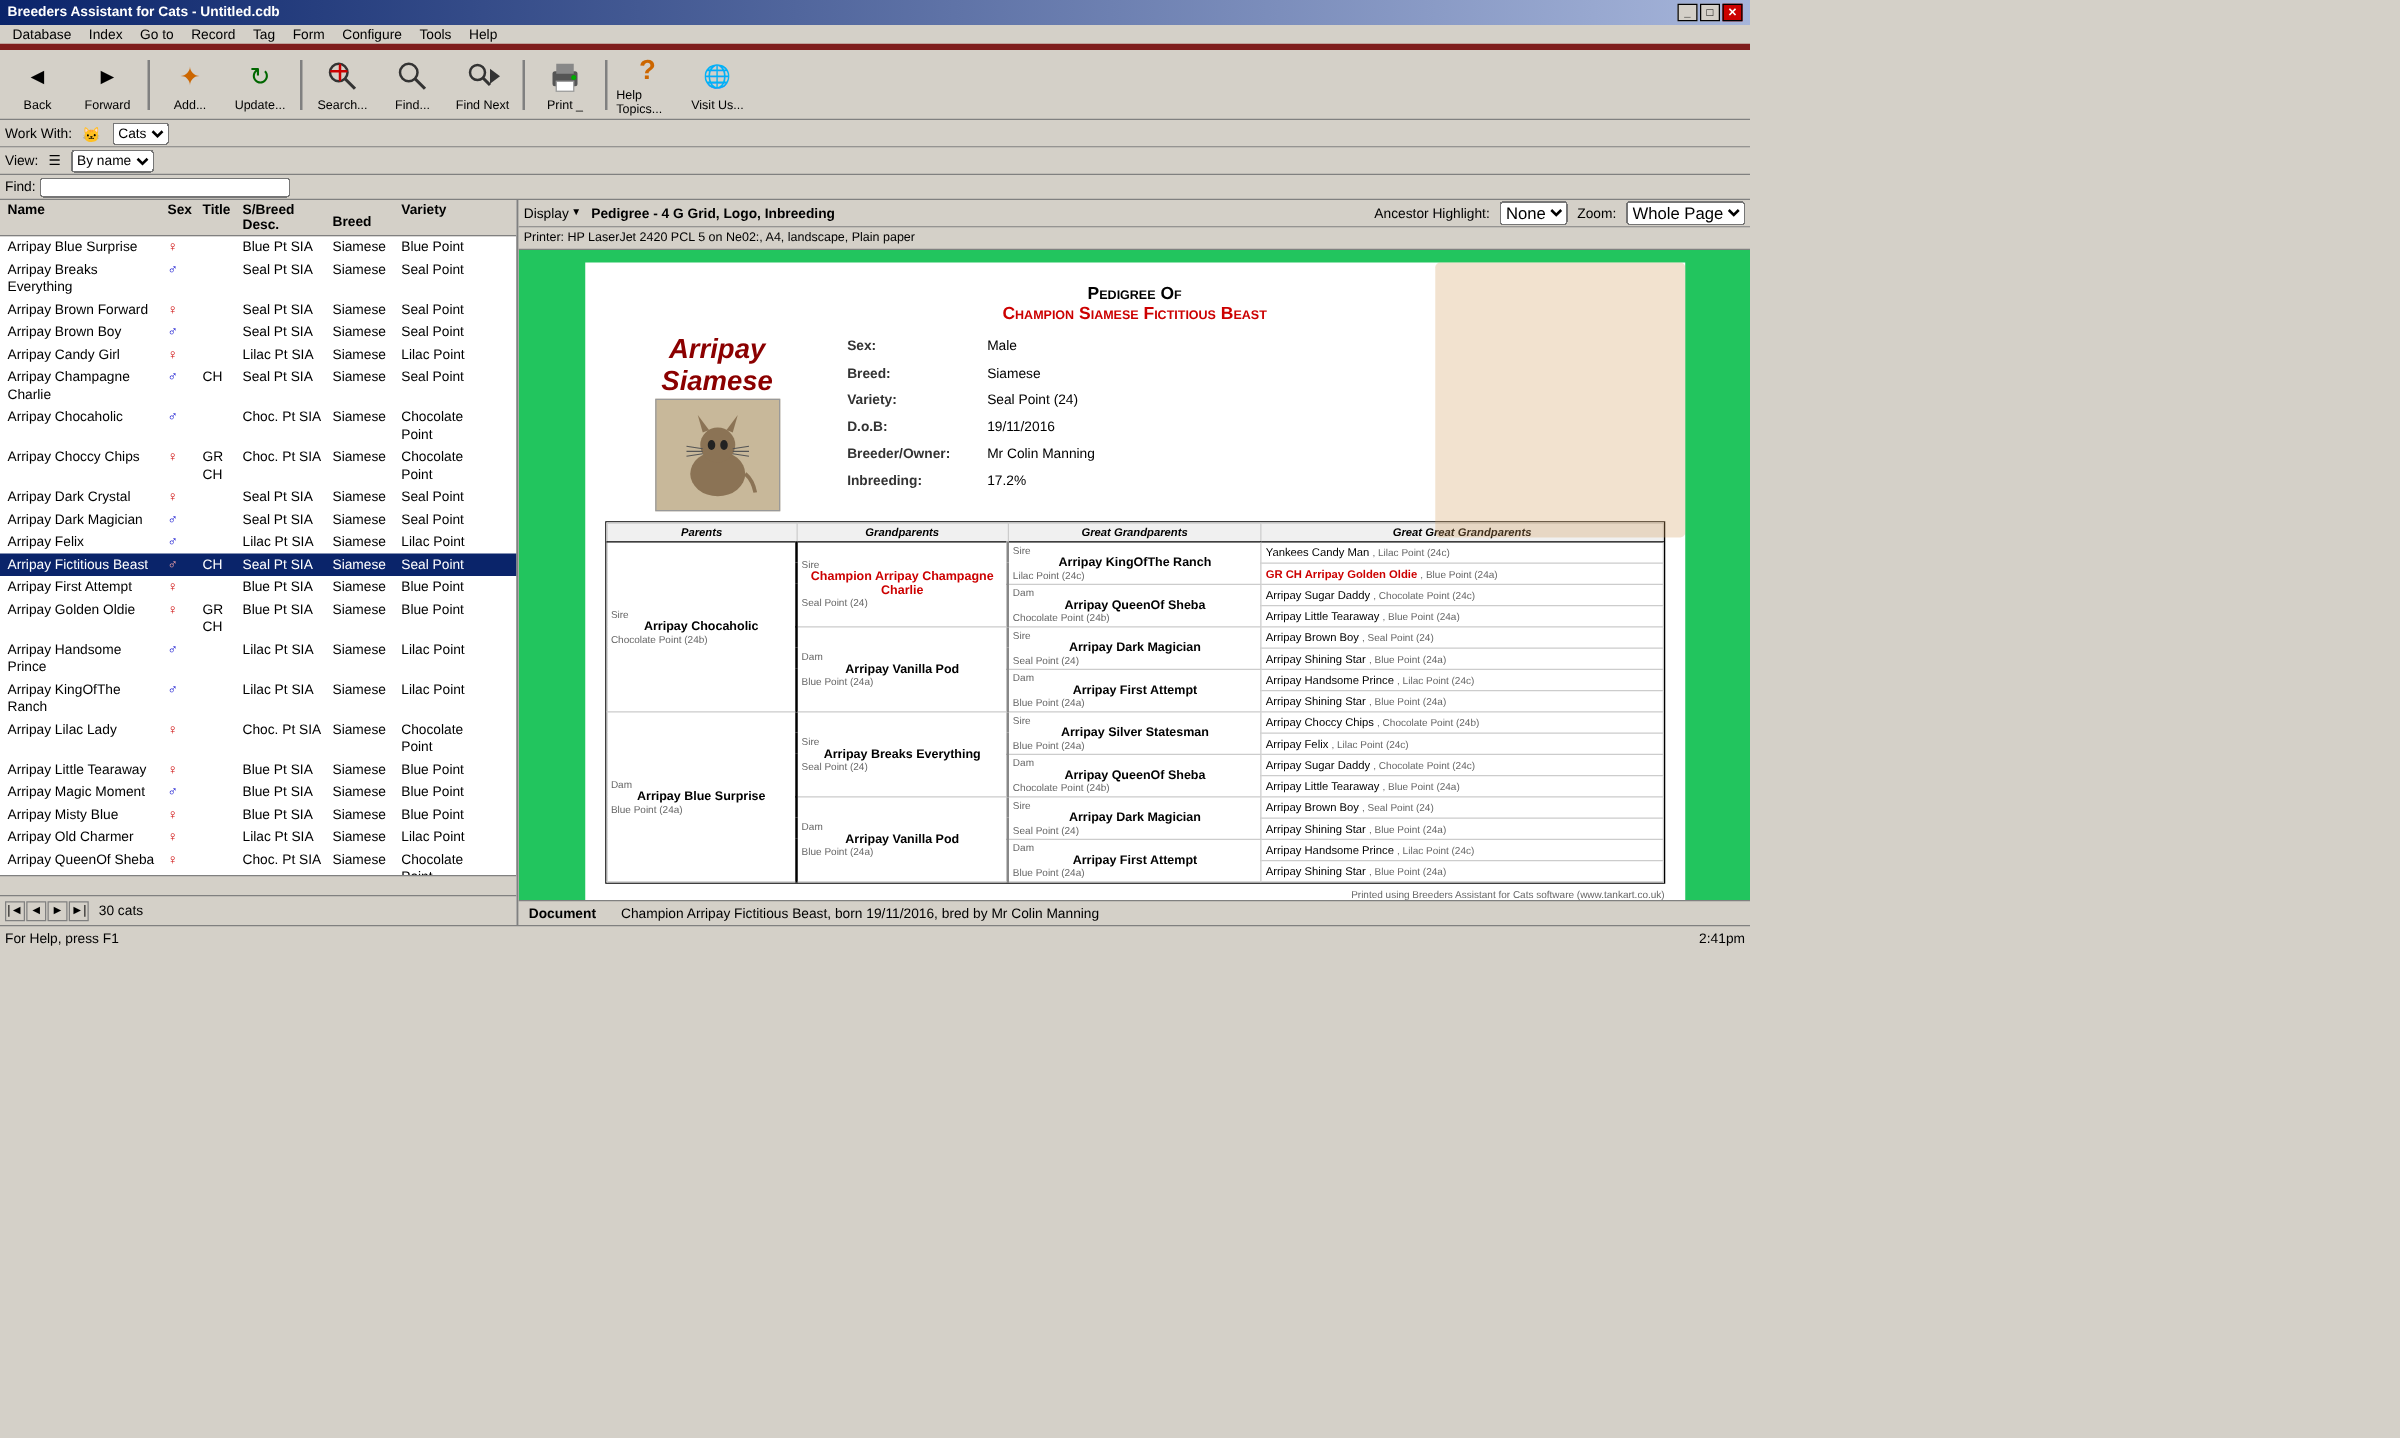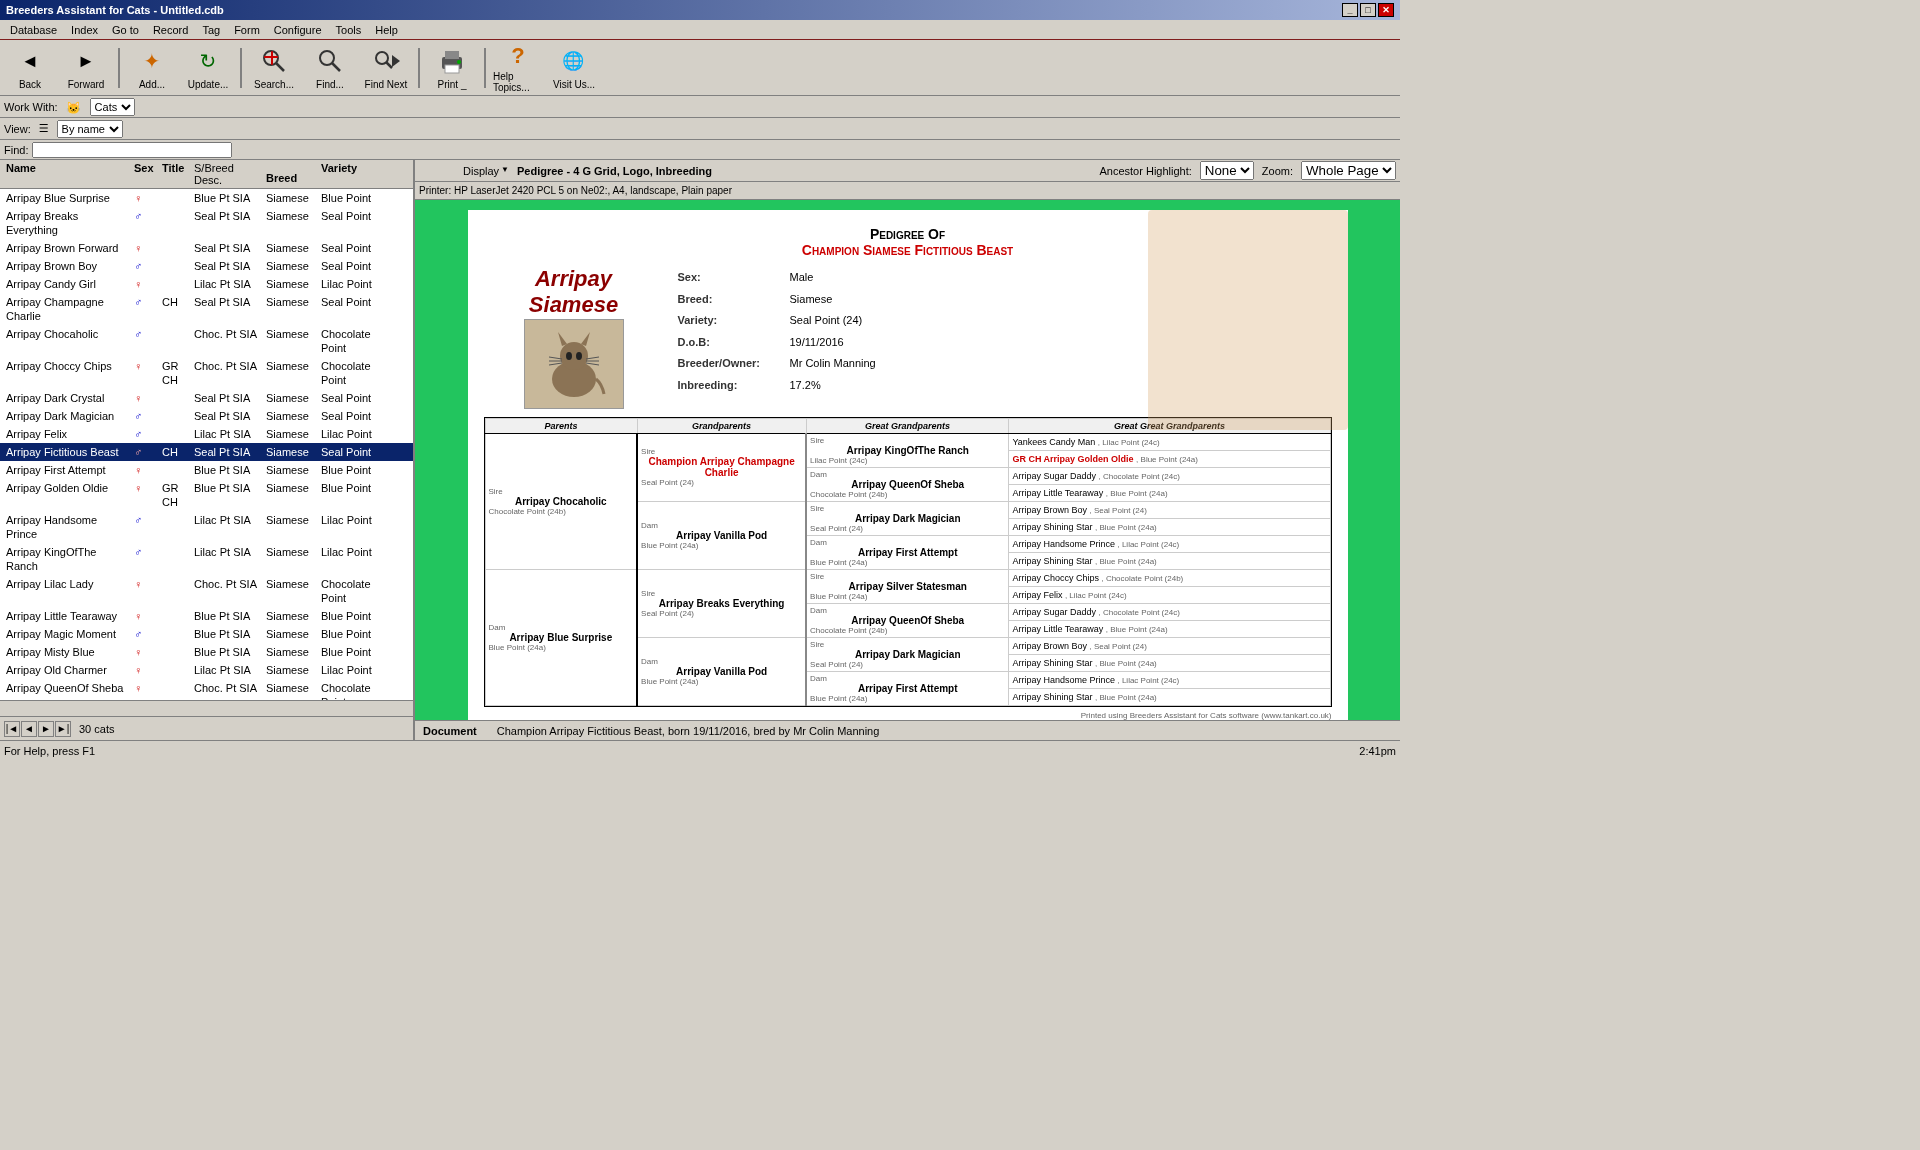--- a/index.html
+++ b/index.html
@@ -7,21 +7,21 @@
 
     
     .title-bar { background: linear-gradient(to right, #0a246a, #a6b5da); color: white; padding: 3px 6px; display: flex; justify-content: space-between; align-items: center; height: 20px; font-size: 11px; font-weight: bold; }
     .title-bar-buttons { display: flex; gap: 2px; }
     .title-btn { width: 16px; height: 14px; border: 1px solid #000; font-size: 9px; cursor: pointer; display: flex; align-items: center; justify-content: center; font-weight: bold; }
     .title-btn.minimize { background: #d4d0c8; }
     .title-btn.maximize { background: #d4d0c8; }
     .title-btn.close { background: #cc0000; color: white; }
 
     
-    .menu-bar { background: #d4d0c8; border-bottom: 1px solid #7f1d1d; display: flex; padding: 2px 4px; gap: 2px; height: 20px; align-items: center; }
+    .menu-bar { background: #d4d0c8; border-bottom: 5px solid #7f1d1d; display: flex; padding: 2px 4px; gap: 2px; height: 20px; align-items: center; }
     .menu-item { padding: 1px 6px; cursor: pointer; font-size: 11px; }
 
     
     .toolbar { background: #d4d0c8; border-bottom: 1px solid #808080; display: flex; padding: 2px 4px; gap: 4px; height: 56px; align-items: center; }
     .toolbar-btn { display: flex; flex-direction: column; align-items: center; justify-content: center; width: 52px; height: 48px; background: #d4d0c8; border: 1px solid transparent; cursor: pointer; font-size: 10px; gap: 2px; }
     .toolbar-icon { width: 32px; height: 32px; display: flex; align-items: center; justify-content: center; font-size: 20px; }
     .toolbar-separator { width: 2px; height: 40px; background: #808080; margin: 0 2px; }
 
     
     .workwith-bar { background: #d4d0c8; border-bottom: 1px solid #808080; padding: 2px 4px; height: 22px; display: flex; align-items: center; gap: 8px; font-size: 11px; }
@@ -90,21 +90,21 @@
     
     .status-bar { background: #d4d0c8; border-top: 1px solid #808080; height: 20px; display: flex; align-items: center; padding: 0 4px; font-size: 11px; gap: 8px; }
 
     .nav-arrows { display: flex; gap: 1px; }
     .nav-arrow { width: 16px; height: 16px; background: #d4d0c8; border: 1px solid #808080; cursor: pointer; display: flex; align-items: center; justify-content: center; font-size: 10px; }
 
     .panel-bottom { background: #d4d0c8; border-top: 1px solid #808080; height: 24px; display: flex; align-items: center; padding: 0 4px; font-size: 11px; }
 
     .scrollbar-h { height: 16px; background: #d4d0c8; border-top: 1px solid #808080; }
 
-    .display-dropdown { display: flex; gap: 2px; margin-left: 44px; }
+    .display-dropdown { display: flex; gap: 2px; }
     .dropdown-arrow { font-size: 8px; }
 
     .ped-page-footer { font-size: 8px; color: #666; text-align: right; margin-top: 4px; }
     .doc-status { background: #d4d0c8; border-top: 1px solid #808080; height: 20px; display: flex; align-items: center; padding: 0 8px; font-size: 11px; }
   </style>
 </head>
 <body>
 
 <div class="title-bar">
   <span>Breeders Assistant for Cats - Untitled.cdb</span>
@@ -223,21 +223,21 @@
   <input type="text" style="width: 200px; height: 16px; font-size: 11px;">
 </div>
 
 <div class="main-layout" style="display:flex; height:580px;">
 
   <div class="left-panel">
     <div class="list-header">
       <span class="col-name" style="font-weight:bold;">Name</span>
       <span class="col-sex" style="font-weight:bold;">Sex</span>
       <span class="col-title" style="font-weight:bold;">Title</span>
-      <span class="col-sbreed" style="font-weight:normal;">S/Breed Desc.</span>
+      <span class="col-sbreed" style="font-weight:bold;">S/Breed Desc.</span>
       <span class="col-breed" style="font-weight:bold;margin-top:10px;">Breed</span>
       <span class="col-variety" style="font-weight:bold;">Variety</span>
     </div>
     <div class="list-body" id="cat-list">
         <div class="list-row">
     <span class="col-name">Arripay Blue Surprise</span>
     <span class="col-sex" style="color: #cc0000;">♀</span>
     <span class="col-title"></span>
     <span class="col-sbreed">Blue Pt SIA</span>
     <span class="col-breed">Siamese</span>

